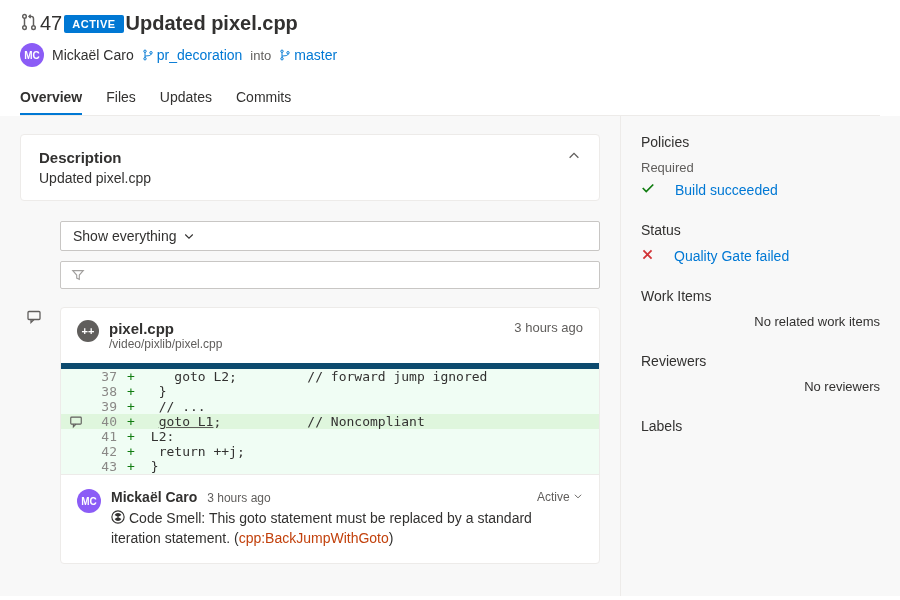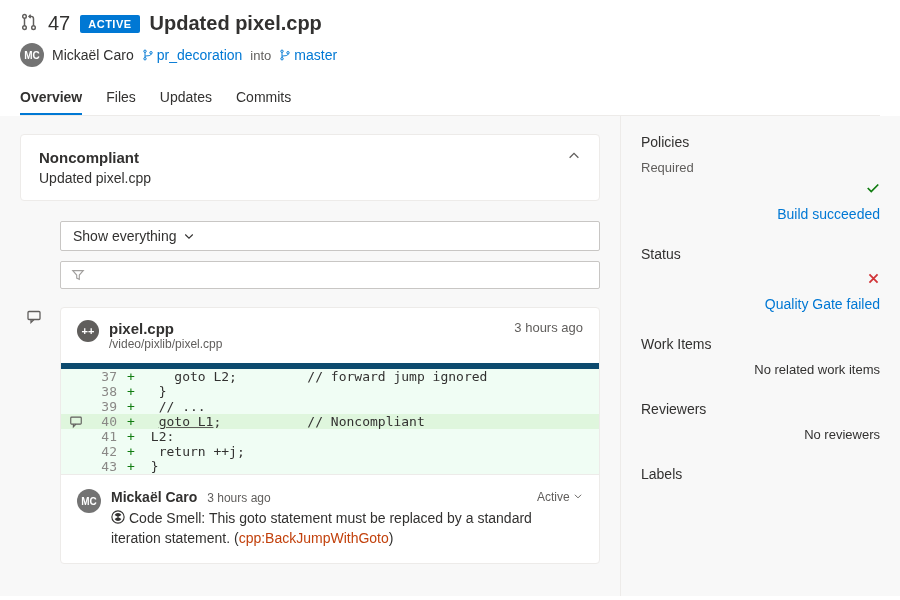--- a/index.html
+++ b/index.html
@@ -1,24 +1,24 @@
 <!DOCTYPE html>
 <html><head>
 <meta charset="utf-8">
 <style>
 * { margin: 0; padding: 0; box-sizing: border-box; }
 body { font-family: -apple-system, BlinkMacSystemFont, "Segoe UI", sans-serif; font-size: 14px; color: #323130; background: #fff; }
 .header { padding: 12px 20px 0 20px; }
-.title-row { display: flex; align-items: center; gap: 10px; margin-bottom: 8px; }
+.title-row { display: flex; align-items: center; gap: 2px; margin-bottom: 8px; }
 .pr-icon { color: #605e5c; }
 .pr-number { font-size: 20px; font-weight: 400; color: #323130; }
 .badge-active { background: #0078d4; color: #fff; font-size: 11px; font-weight: 600; padding: 3px 8px; border-radius: 2px; letter-spacing: 0.5px; }
 .pr-title { font-size: 20px; font-weight: 600; color: #323130; }
 .meta-row { display: flex; align-items: center; gap: 8px; font-size: 14px; margin-bottom: 14px; }
-.avatar { width: 24px; height: 24px; border-radius: 50%; background: #737373; color: #fff; font-size: 10px; font-weight: 600; display: flex; align-items: center; justify-content: center; }
+.avatar { width: 24px; height: 24px; border-radius: 50%; background: #8b5cf6; color: #fff; font-size: 10px; font-weight: 600; display: flex; align-items: center; justify-content: center; }
 .author-name { color: #323130; }
 .branch-link { color: #0078d4; display: flex; align-items: center; gap: 3px; text-decoration: none; cursor: pointer; }
 .into-text { color: #605e5c; font-size: 13px; }
 .tabs { display: flex; gap: 24px; border-bottom: 1px solid #edebe9; }
 .tab { padding: 8px 0; font-size: 14px; color: #323130; cursor: pointer; border-bottom: 2px solid transparent; }
 .tab.active { font-weight: 600; border-bottom-color: #0078d4; }
 .body-area { display: flex; background: #f8f8f8; min-height: 480px; }
 .main-col { flex: 1; padding: 18px 20px; }
 .side-col { width: 280px; padding: 18px 20px; background: #f8f8f8; border-left: 1px solid #edebe9; }
 .desc-card { background: #fff; border: 1px solid #edebe9; border-radius: 4px; padding: 14px 18px; display: flex; justify-content: space-between; align-items: flex-start; margin-bottom: 20px; }
@@ -51,21 +51,21 @@
 .comment-header { display: flex; justify-content: space-between; align-items: center; margin-bottom: 4px; }
 .comment-author { font-weight: 600; font-size: 14px; }
 .comment-time { font-size: 12px; color: #605e5c; margin-left: 6px; font-weight: 400; }
 .comment-status { font-size: 12px; color: #605e5c; cursor: pointer; }
 .comment-text { font-size: 14px; line-height: 1.4; }
 .comment-text .link { color: #c2410c; cursor: pointer; }
 .smell-icon { display: inline-block; vertical-align: middle; margin-right: 4px; }
 .side-section { margin-bottom: 24px; }
 .side-title { font-weight: 400; font-size: 14px; margin-bottom: 10px; }
 .side-sub { font-size: 13px; color: #605e5c; margin-bottom: 6px; }
-.policy-row { display: flex; align-items: flex-end; gap: 8px; font-size: 14px; flex-direction: column; }
+.policy-row { display: flex; align-items: center; gap: 20px; font-size: 14px; }
 .policy-row .check { color: #107c10; }
 .policy-row .fail { color: #d13438; font-weight: 700; }
 .policy-link { color: #0078d4; cursor: pointer; }
 .side-text { font-size: 13px; color: #323130; text-align: right; }
 </style>
 </head>
 <body>
 
 <div class="header">
   <div class="title-row">
@@ -110,21 +110,21 @@
     <div class="tab">Files</div>
     <div class="tab">Updates</div>
     <div class="tab">Commits</div>
   </div>
 </div>
 
 <div class="body-area">
   <div class="main-col">
     <div class="desc-card">
       <div>
-        <div class="desc-title">Noncompliant</div>
+        <div class="desc-title">Description</div>
         <div class="desc-text">Updated pixel.cpp</div>
       </div>
       <span class="chevron">
         <svg width="14" height="14" viewBox="0 0 16 16" fill="none" stroke="currentColor" stroke-width="1.5">
             <path d="M3 10l5-5 5 5"></path>
           </svg>
       </span>
     </div>
 
     <div class="filter-row">

